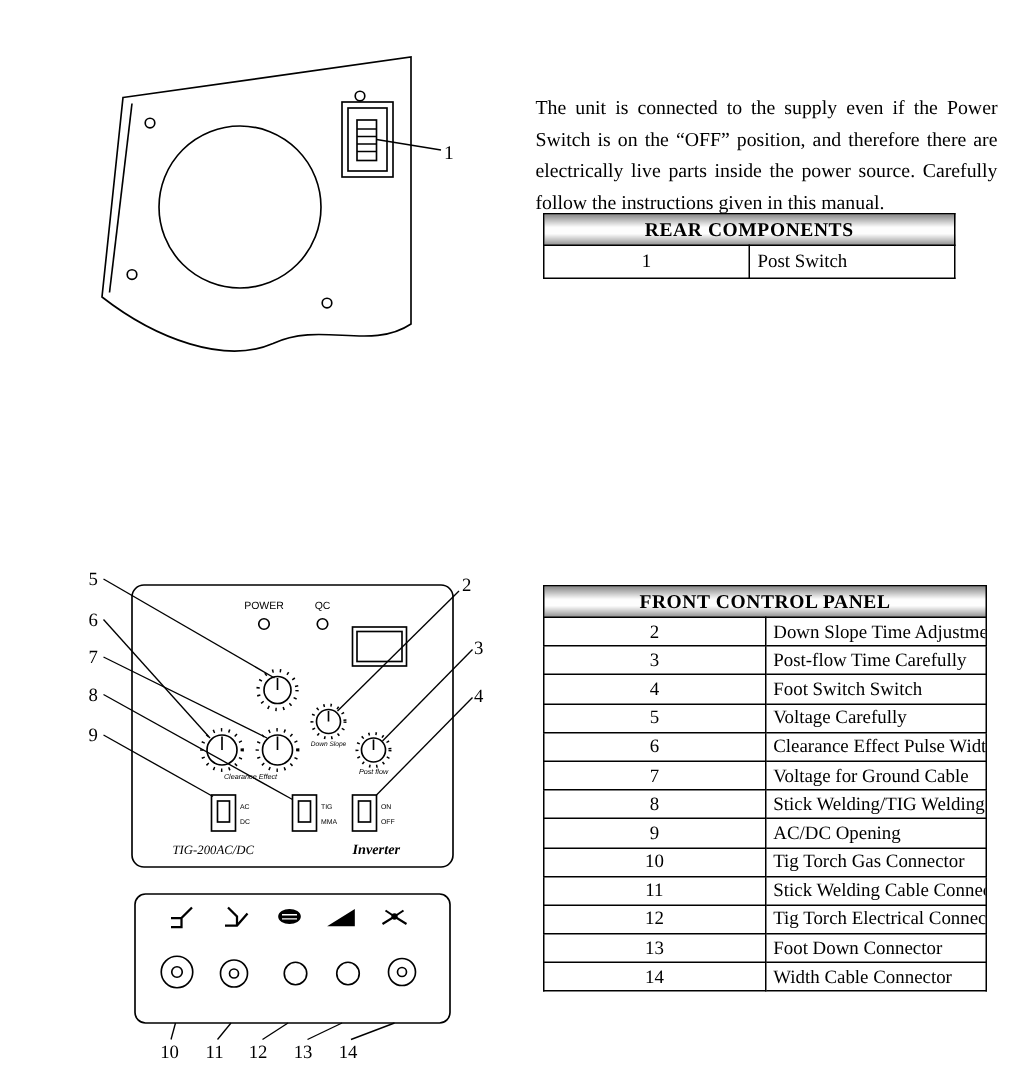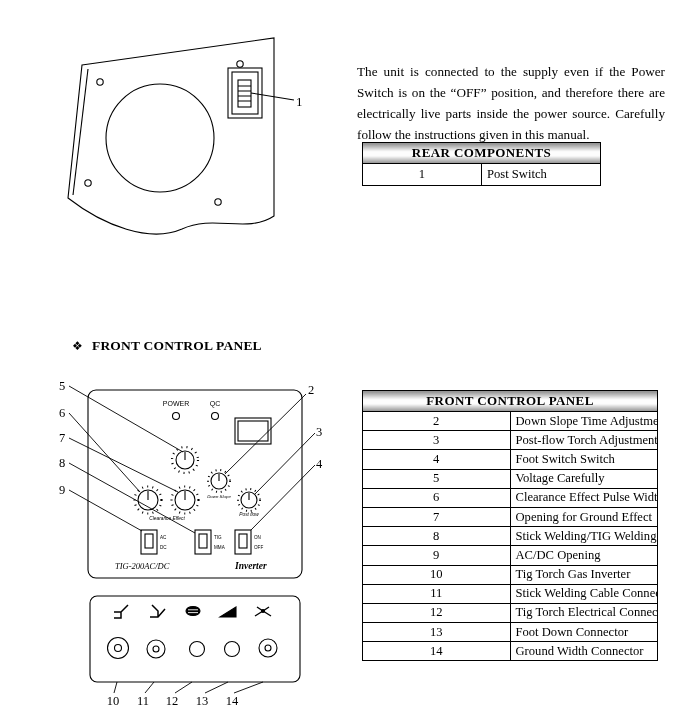--- a/index.html
+++ b/index.html
@@ -9,21 +9,21 @@
 
   #warning-text{left:357px;top:16px;width:308px;font-size:13.2px;line-height:20.9px;
                 text-align:justify;margin-top:46px;}
 
   table.tbl{border-collapse:collapse;font-size:12.6px;table-layout:fixed;}
   .tbl th{border:1.6px solid #000;font-weight:bold;text-align:center;padding:2px 4px;
           font-size:13px;letter-spacing:.4px;
           background:linear-gradient(180deg,#8f8f8f 0%,#fdfdfd 40%,#fdfdfd 62%,#8f8f8f 100%);}
   .tbl td{border:1px solid #000;padding:1.6px 5px;overflow:hidden;white-space:nowrap;}
   .tbl td.num{text-align:center;width:24px;padding:1.6px 2px;}
-  #rear-table{left:362px;top:142px;width:239px;}
+  #rear-table{left:362px;top:142px;width:275px;}
   #rear-table td{padding-top:3px;padding-bottom:3px;}
   #front-table{left:362px;top:390px;width:296px;}
 
   #section-heading{left:72px;top:338px;font-size:13.5px;font-weight:bold;letter-spacing:.2px;}
   #section-heading .bullet{font-family:"DejaVu Sans",sans-serif;margin-right:9px;font-size:12px;}
 
   svg{display:block;}
   svg text{font-family:"Liberation Serif",serif;}
   .panel-label{font-family:"Liberation Sans",sans-serif;}
 </style>
@@ -61,23 +61,20 @@
         </tr>
     </thead>
     <tbody>
       <tr>
         <td class="num">1</td>
         <td>Post Switch</td>
       </tr>
     </tbody>
   </table>
 
-  <div id="section-heading" class="abs">
-    <span class="bullet">❖</span><span>FRONT CONTROL PANEL</span>
-  </div>
 
   <svg class="abs" style="left:45px;top:370px;" width="300" height="215" viewBox="0 0 300 215">
     <g stroke="#000" fill="none" stroke-width="1.1">
       <rect x="43" y="20" width="214" height="188" rx="8"></rect>
 
       <circle cx="131" cy="46" r="3.5"></circle>
       <circle cx="170" cy="46" r="3.5"></circle>
 
       <g>
         <rect x="190" y="48" width="36" height="26"></rect>
@@ -217,62 +214,62 @@
           <th colspan="2">FRONT CONTROL PANEL</th>
         </tr>
     </thead>
     <tbody>
       <tr>
           <td class="num">2</td>
           <td>Down Slope Time Adjustment</td>
         </tr>
       <tr>
           <td class="num">3</td>
-          <td>Post-flow Torch Adjustment</td>
+          <td>Post-flow Time Carefully</td>
         </tr>
       <tr>
           <td class="num">4</td>
           <td>Foot Switch Switch</td>
         </tr>
       <tr>
           <td class="num">5</td>
           <td>Voltage Carefully</td>
         </tr>
       <tr>
           <td class="num">6</td>
           <td>Clearance Effect Pulse Width Adjustment</td>
         </tr>
       <tr>
           <td class="num">7</td>
-          <td>Opening for Ground Effect</td>
+          <td>Voltage for Ground Cable</td>
         </tr>
       <tr>
           <td class="num">8</td>
           <td>Stick Welding/TIG Welding Switch</td>
         </tr>
       <tr>
           <td class="num">9</td>
           <td>AC/DC Opening</td>
         </tr>
       <tr>
           <td class="num">10</td>
-          <td>Tig Torch Gas Inverter</td>
+          <td>Tig Torch Gas Connector</td>
         </tr>
       <tr>
           <td class="num">11</td>
           <td>Stick Welding Cable Connector</td>
         </tr>
       <tr>
           <td class="num">12</td>
           <td>Tig Torch Electrical Connector</td>
         </tr>
       <tr>
           <td class="num">13</td>
           <td>Foot Down Connector</td>
         </tr>
       <tr>
           <td class="num">14</td>
-          <td>Ground Width Connector</td>
+          <td>Width Cable Connector</td>
         </tr>
     </tbody>
   </table>
 
 </div>
 
 </body></html>

